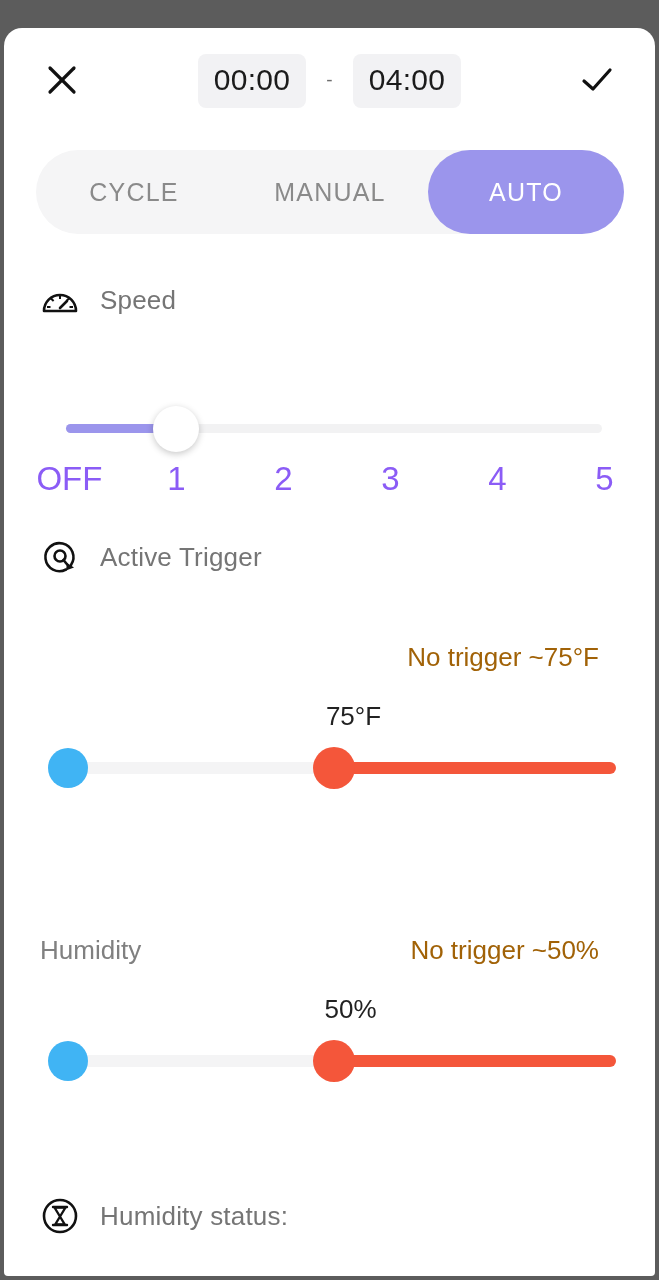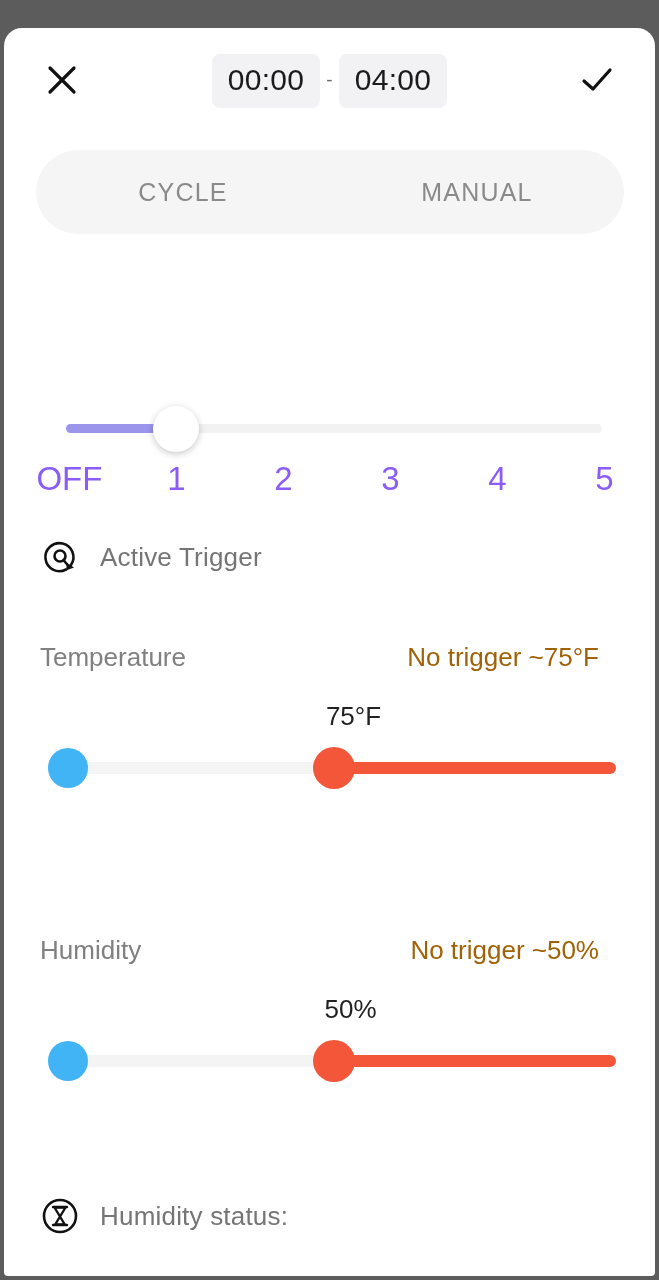--- a/index.html
+++ b/index.html
@@ -31,21 +31,21 @@
   }
   .hdr-icon-btn {
     width: 64px; height: 64px;
     display: flex; align-items: center; justify-content: center;
     cursor: pointer;
   }
   .hdr-left  { position: absolute; left: 26px;  top: 20px; }
   .hdr-right { position: absolute; right: 26px; top: 20px; }
   .time-wrap {
     position: absolute; left: 0; right: 0; top: 26px;
-    display: flex; align-items: center; justify-content: center; gap: 4px;
+    display: flex; align-items: center; justify-content: center; gap: 18px;
   }
   .time-chip {
     background: #f2f2f4;
     border-radius: 8px;
     padding: 9px 16px 11px 16px;
     font-size: 30px;
     color: #1b1b1b;
     letter-spacing: 0.3px;
     cursor: pointer;
   }
@@ -201,22 +201,35 @@
       <div class="hdr-icon-btn hdr-right">
         <svg width="36" height="36" viewBox="0 0 36 36">
           <polyline points="5,19 14,27 31,8" fill="none" stroke="#111" stroke-width="3.2" stroke-linecap="round" stroke-linejoin="round"></polyline>
         </svg>
       </div>
     </div>
 
     <div class="segment">
       <div class="seg-item">CYCLE</div>
       <div class="seg-item">MANUAL</div>
-    </div>
-
+      <div class="seg-item active">AUTO</div>
+    </div>
+
+    <div class="section-head" style="top:252px;">
+      <svg class="ico" viewBox="0 0 40 40">
+        <path d="M4 31 A16 16 0 0 1 36 31 Z" fill="none" stroke="#111" stroke-width="2.6" stroke-linejoin="round"></path>
+        <line x1="20" y1="15" x2="20" y2="19" stroke="#111" stroke-width="2"></line>
+        <line x1="11" y1="18.5" x2="13.6" y2="21" stroke="#111" stroke-width="2"></line>
+        <line x1="29" y1="18.5" x2="26.4" y2="21" stroke="#111" stroke-width="2"></line>
+        <line x1="7" y1="27" x2="10.5" y2="27" stroke="#111" stroke-width="2"></line>
+        <line x1="33" y1="27" x2="29.5" y2="27" stroke="#111" stroke-width="2"></line>
+        <line x1="20" y1="28" x2="27" y2="21" stroke="#111" stroke-width="2.6" stroke-linecap="round"></line>
+      </svg>
+      <span class="txt">Speed</span>
+    </div>
 
     <div class="speed-slider">
       <div class="track-bg"></div>
       <div class="track-fill-purple"></div>
       <div class="thumb-white"></div>
     </div>
 
     <div class="ticks">
       <span class="tick" style="left:5%;">OFF</span>
       <span class="tick" style="left:23.2%;">1</span>
@@ -229,21 +242,20 @@
     <div class="section-head" style="top:509px;">
       <svg class="ico" viewBox="0 0 40 40">
         <path d="M31 28 A14 14 0 1 0 26 32.5" fill="none" stroke="#111" stroke-width="2.6" stroke-linecap="round"></path>
         <circle cx="20" cy="19" r="5.5" fill="none" stroke="#111" stroke-width="2.6"></circle>
         <line x1="23.5" y1="23" x2="28" y2="28.5" stroke="#111" stroke-width="2.6" stroke-linecap="round"></line>
         <polygon points="27,26 34,30.5 26,33.5" fill="#111"></polygon>
       </svg>
       <span class="txt">Active Trigger</span>
     </div>
 
-    <div class="row-label-left" style="top:614px;">Temperature</div>
     <div class="row-label-right" style="top:614px;">No trigger ~75°F</div>
     <div class="range-value" style="top:673px; margin-left:24px;">75°F</div>
     <div class="range-wrap" style="top:722px;">
       <div class="range-track"></div>
       <div class="range-fill-red"></div>
       <div class="thumb-blue"></div>
       <div class="thumb-red"></div>
     </div>
 
     <div class="row-label-left" style="top:907px;">Humidity</div>

